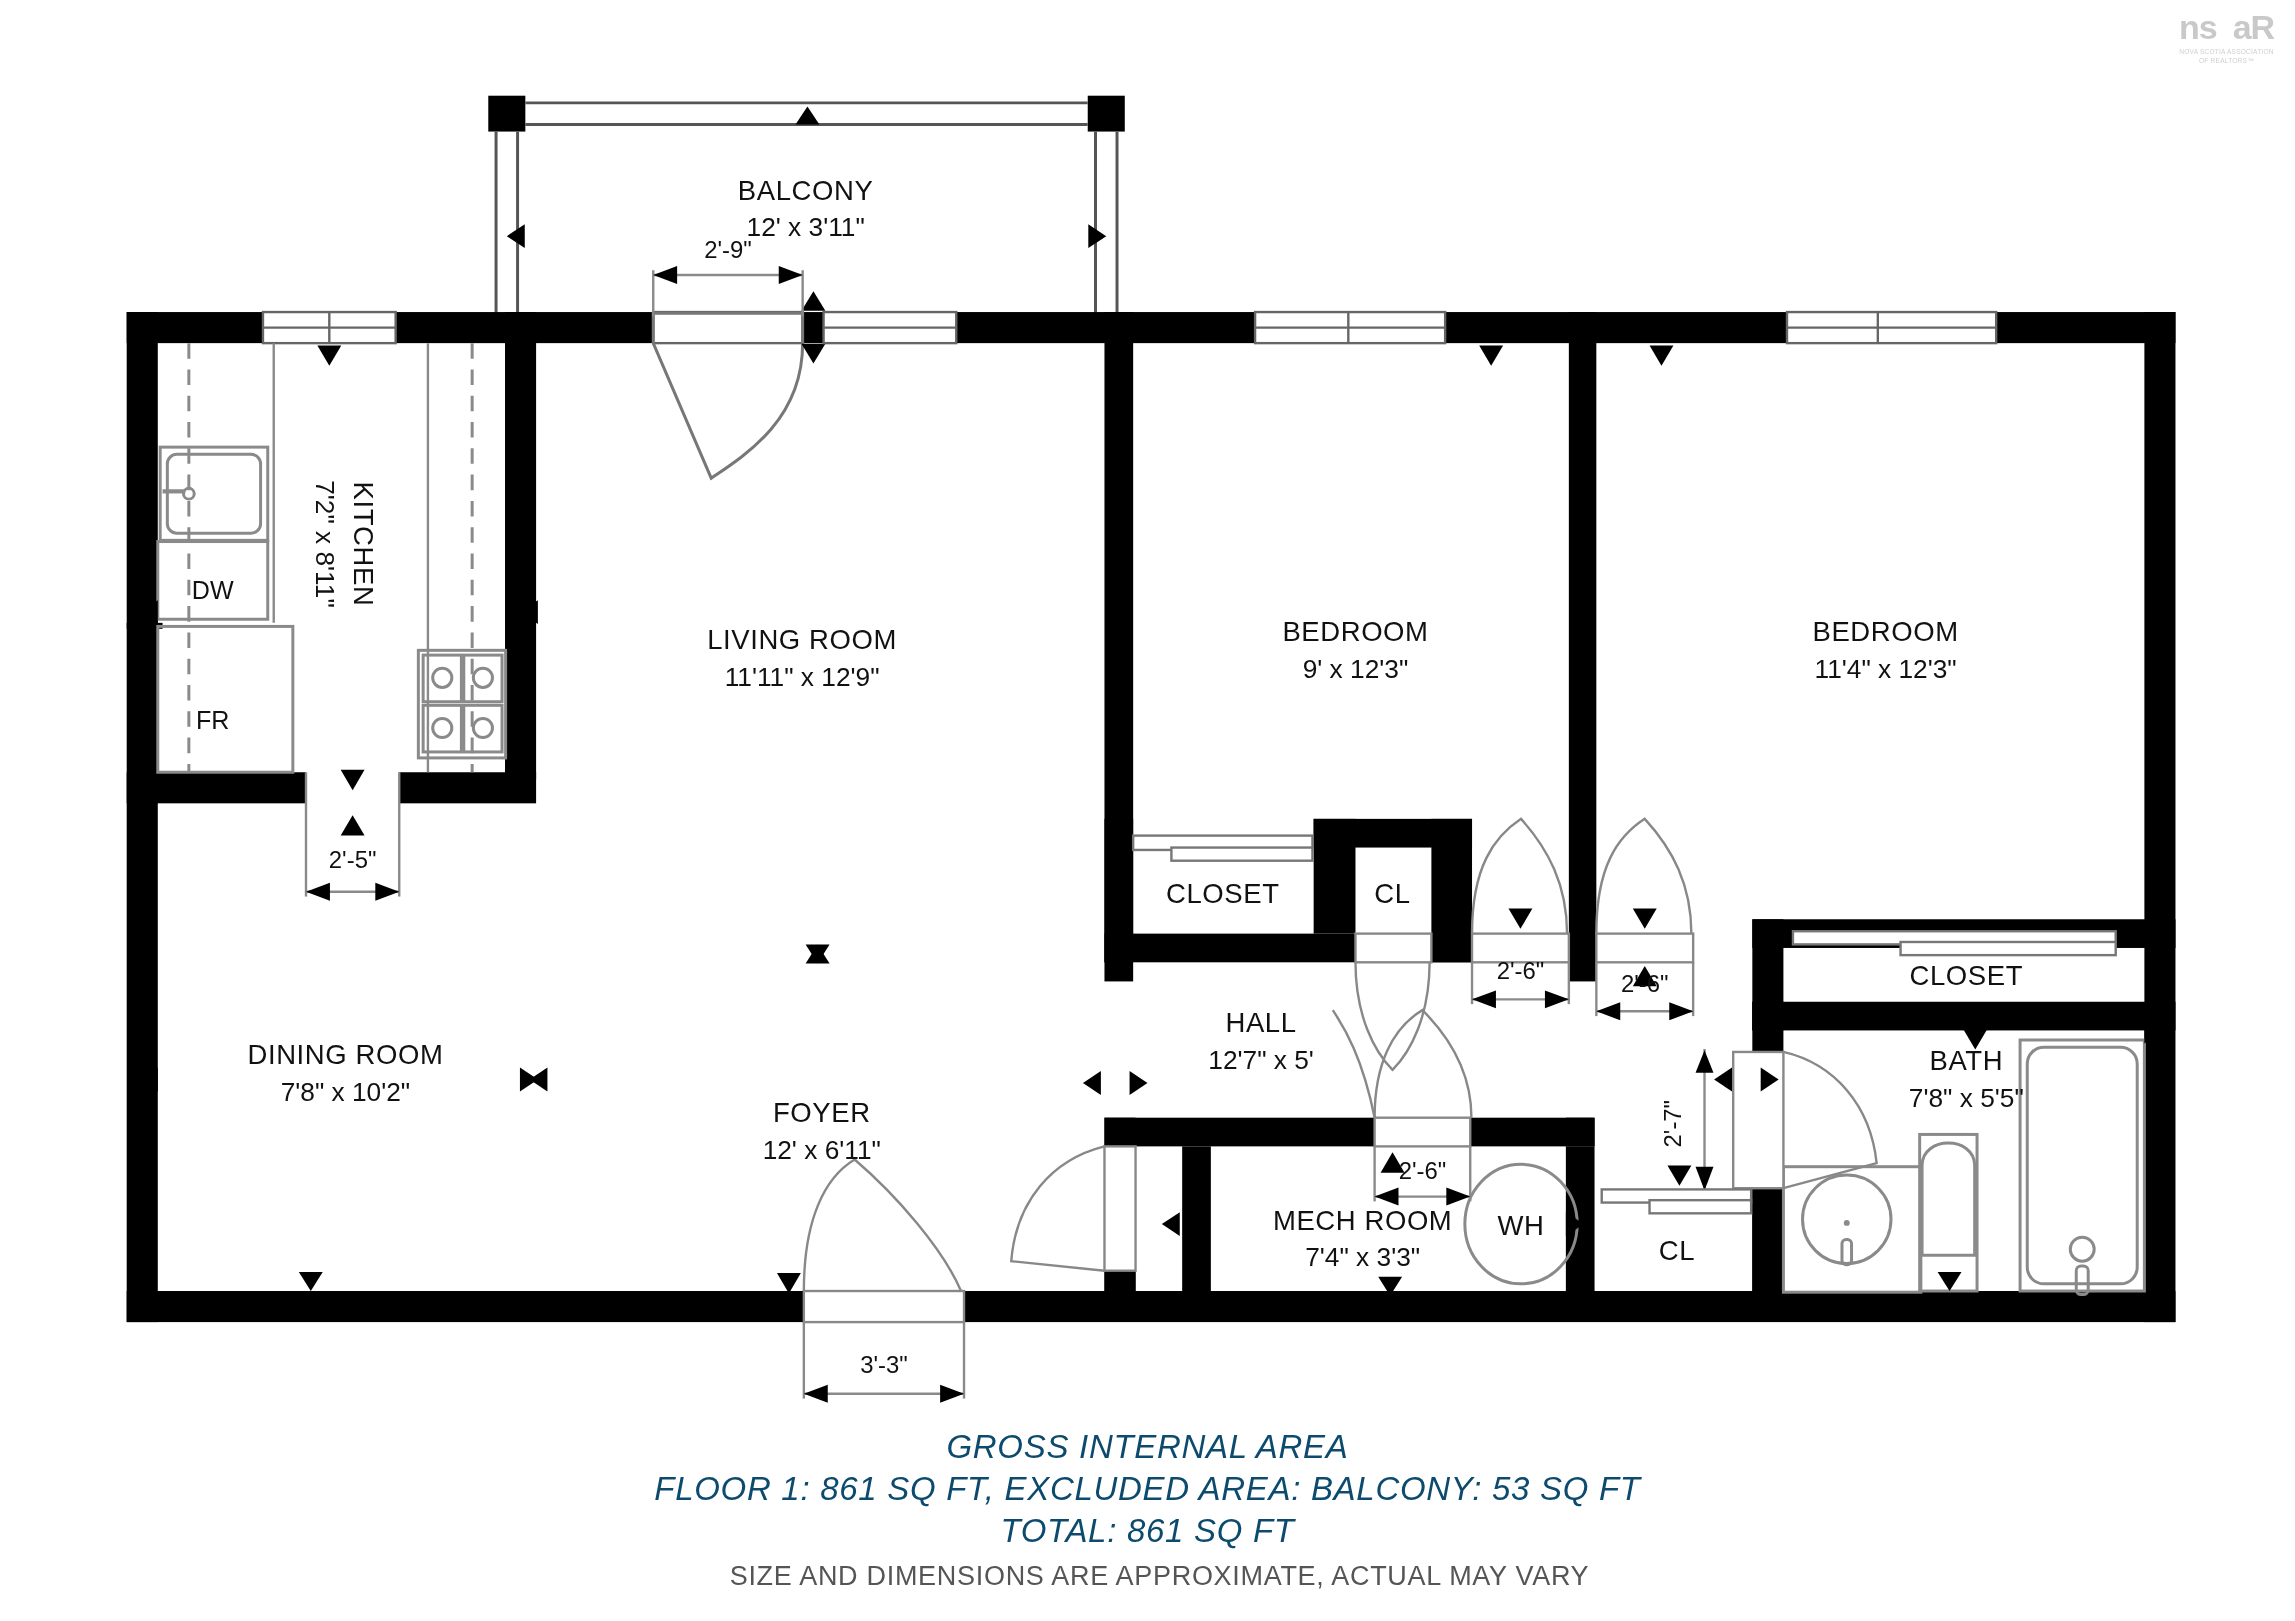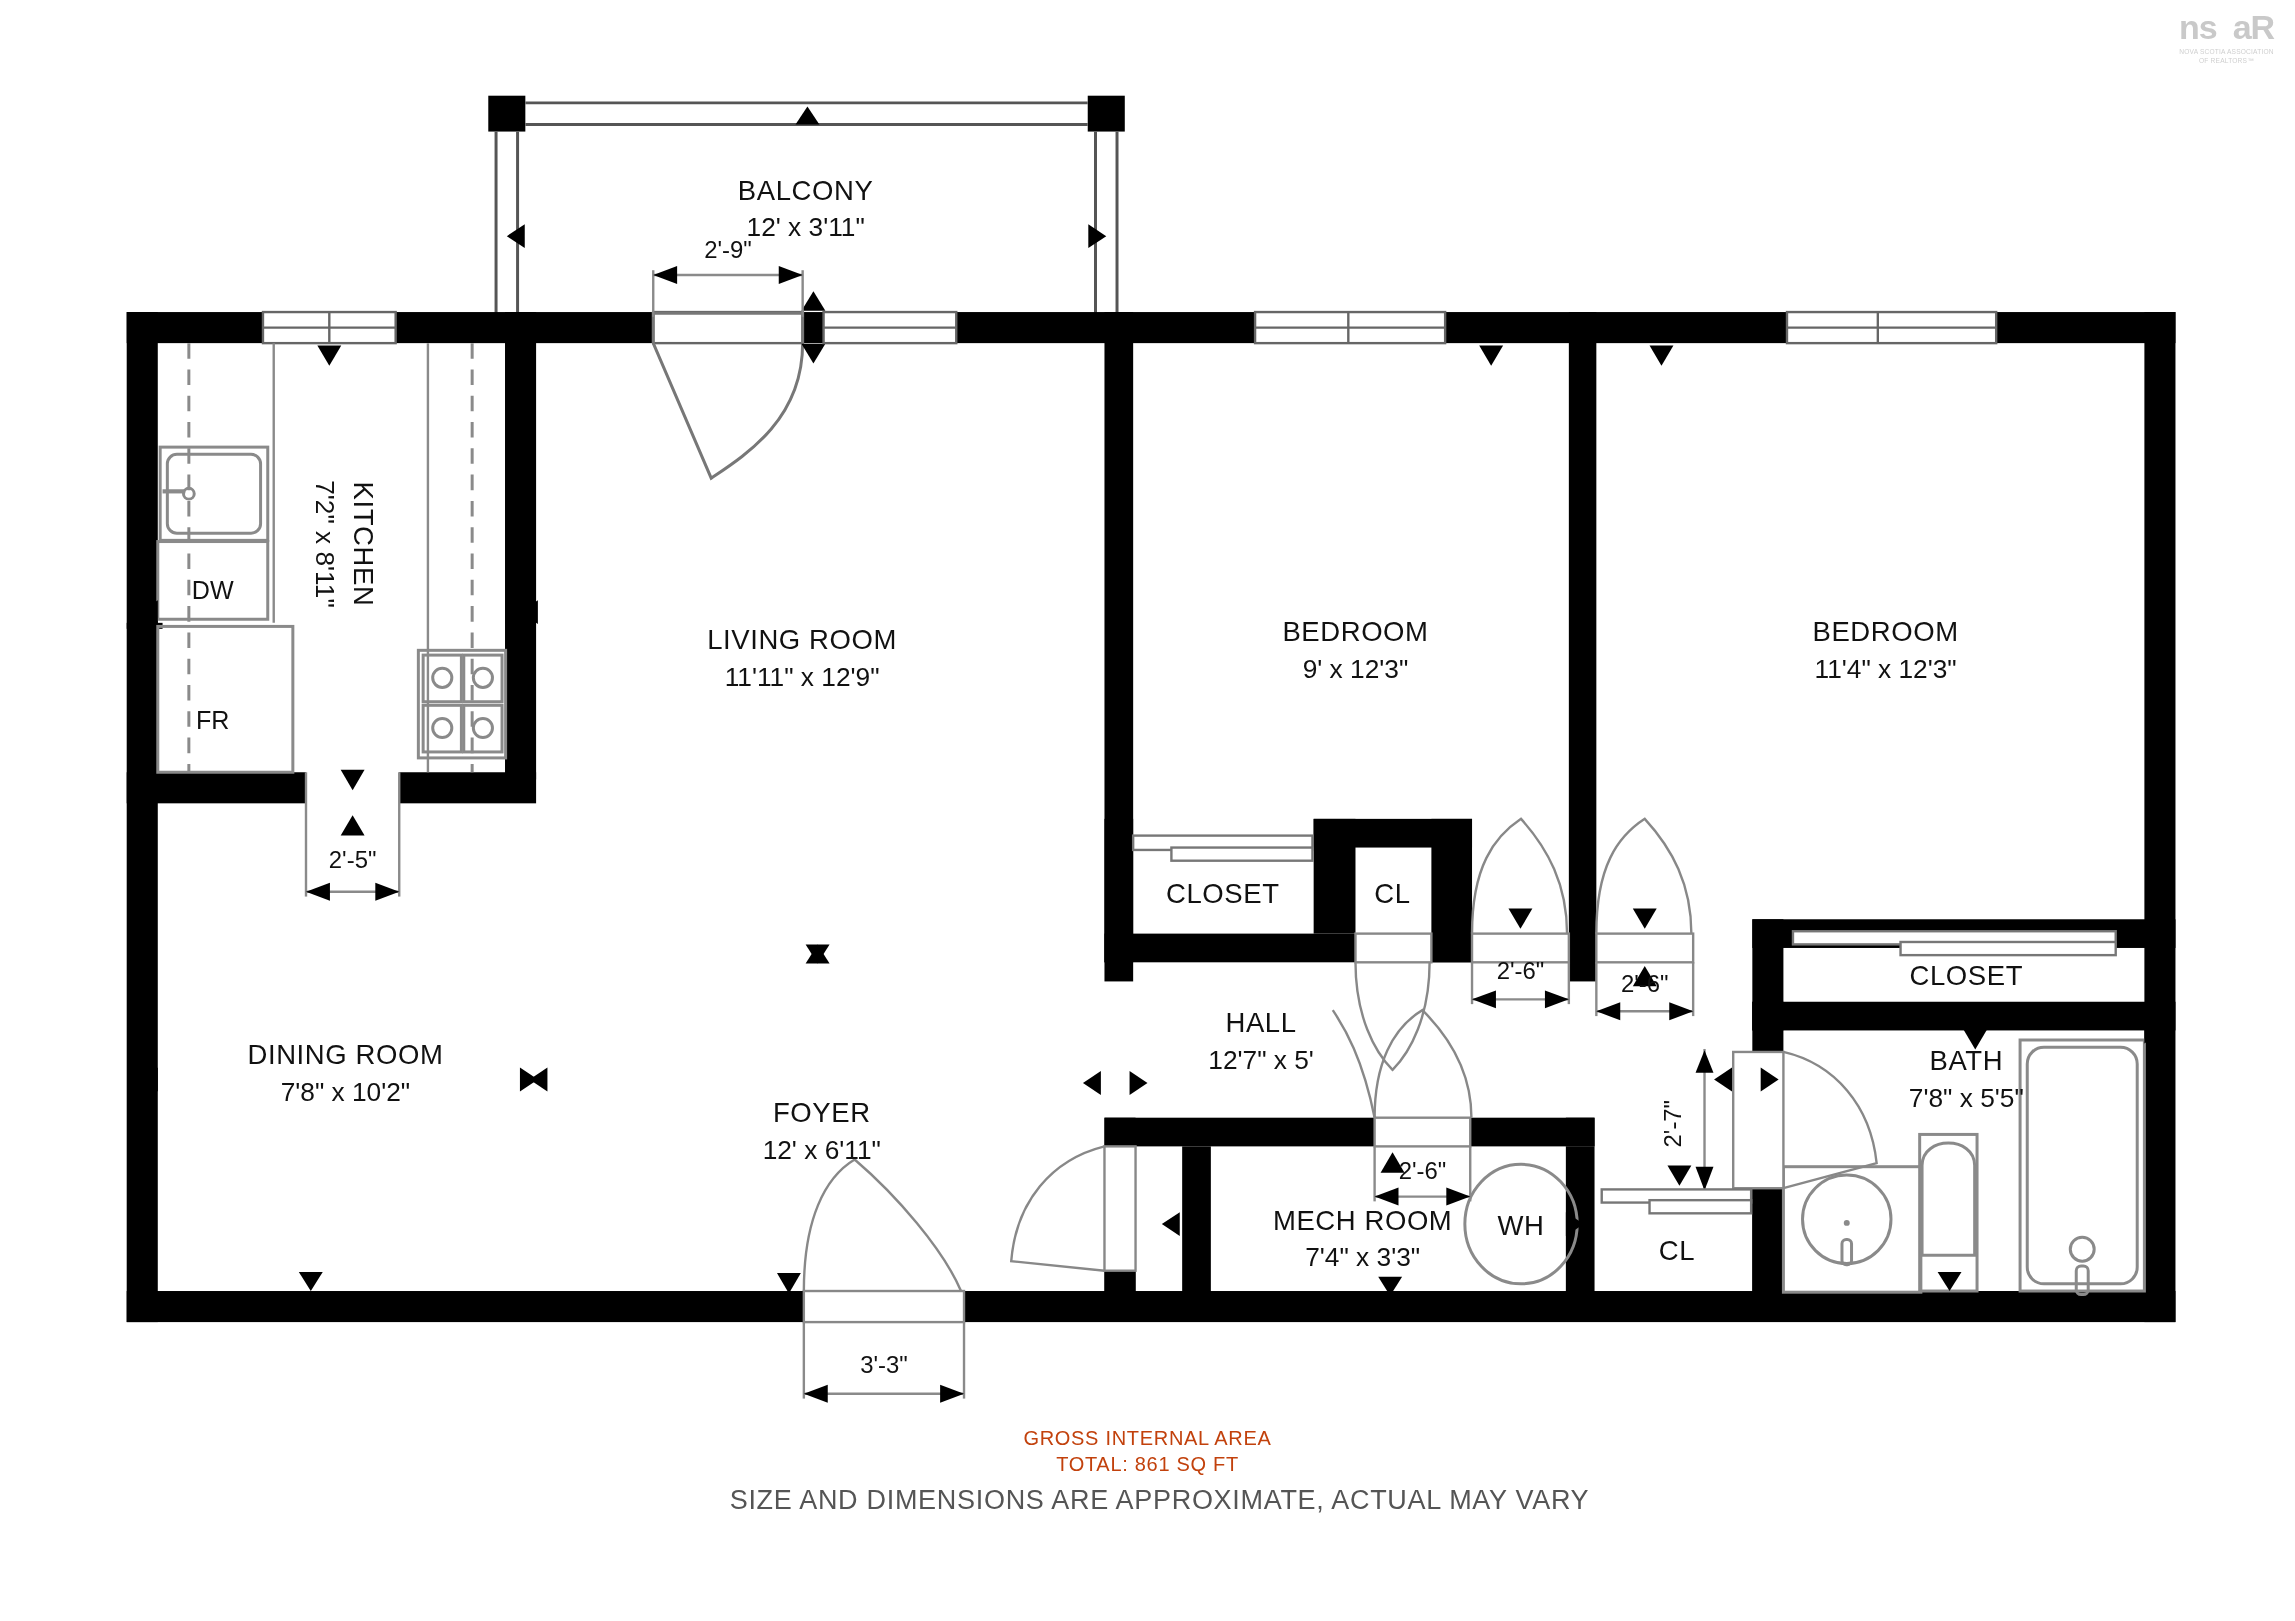--- a/index.html
+++ b/index.html
@@ -6,21 +6,21 @@
   body{width:2295px;height:1621px;position:relative;overflow:hidden;
        font-family:"Liberation Sans",sans-serif;color:#111;}
   #plan{position:absolute;left:0;top:0;width:2295px;height:1621px;}
   svg{display:block;}
   .lbl{font-family:"Liberation Sans",sans-serif;fill:#111;font-weight:400;}
   .roomname{font-size:46px;letter-spacing:1px;}
   .roomdim{font-size:44px;}
   .smalllbl{font-size:42px;}
   .dimtxt{font-size:40px;}
   .footer-wrap{position:absolute;left:0;top:1426px;width:2295px;text-align:center;}
-  .foot1{font-size:20px;letter-spacing:0.7px;color:#c2410c;line-height:1.28;}
+  .foot1{font-size:33px;letter-spacing:0.7px;color:#0c4a6e;line-height:1.28;font-style:italic;}
   .foot3{font-size:27px;letter-spacing:0.7px;color:#555;line-height:1.28;margin-top:6px;margin-left:24px;}
   .logo{position:absolute;right:15.5px;top:8.4px;width:106px;height:67px;text-align:center;}
   .logo-main{font-size:34px;font-weight:700;color:#c9c9c9;letter-spacing:-1.2px;line-height:38px;font-family:"Liberation Sans",sans-serif;}
   .logo-sub{font-size:6.6px;color:#cfcfcf;letter-spacing:0.2px;line-height:7.8px;margin-top:1.2px;}
 </style>
 </head>
 <body>
 
 <div id="plan">
 <svg width="2295" height="1621" viewBox="0 0 3840 2712" xmlns="http://www.w3.org/2000/svg">
@@ -332,16 +332,17 @@
 </div>
 
 <div class="logo">
   <div class="logo-main">ns&nbsp;&nbsp;aR</div>
   <div class="logo-sub">NOVA SCOTIA ASSOCIATION</div>
   <div class="logo-sub">OF REALTORS™</div>
 </div>
 
 <div class="footer-wrap">
   <div class="foot1">GROSS INTERNAL AREA</div>
+  <div class="foot1">FLOOR 1: 861 SQ FT, EXCLUDED AREA: BALCONY: 53 SQ FT</div>
   <div class="foot1">TOTAL: 861 SQ FT</div>
   <div class="foot3">SIZE AND DIMENSIONS ARE APPROXIMATE, ACTUAL MAY VARY</div>
 </div>
 
 
 </body></html>

